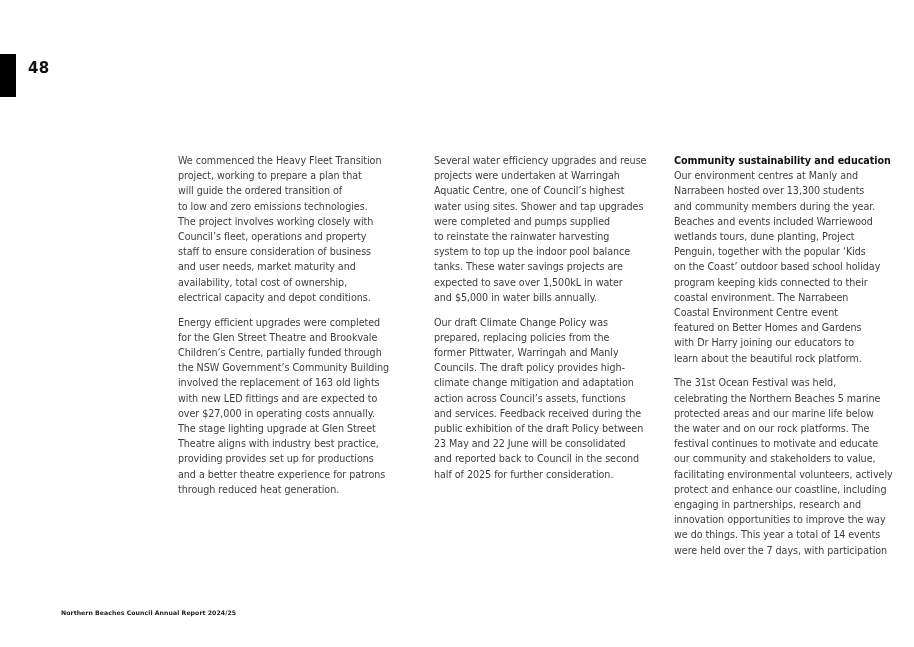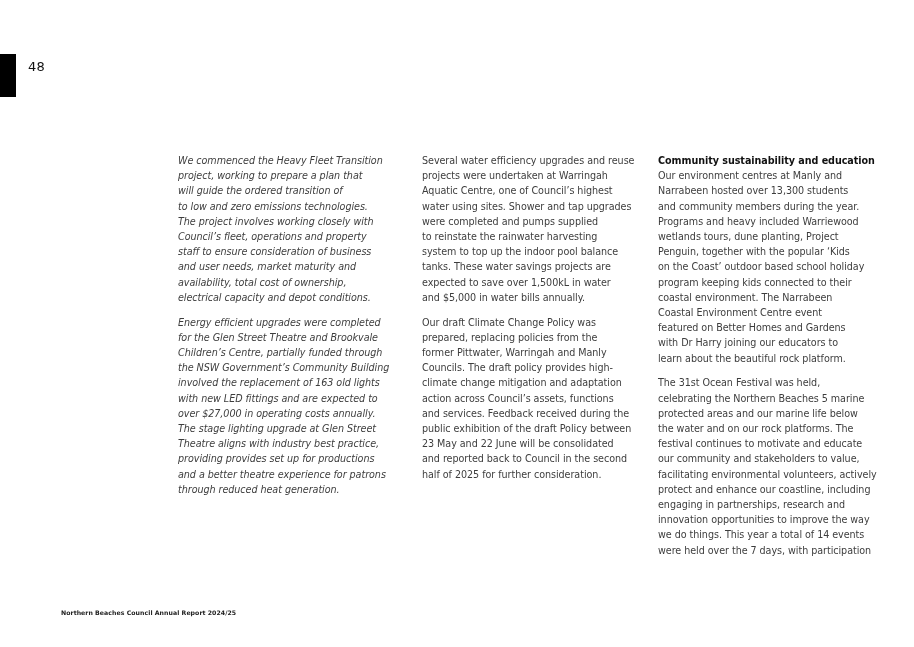--- a/index.html
+++ b/index.html
@@ -20,37 +20,37 @@
       left: 0;
       top: 54px;
       width: 16px;
       height: 43px;
       background: #000000;
     }
     .page-number {
       position: absolute;
       left: 28px;
       top: 59px;
-      font-size: 13px;
-      font-weight: normal;
+      font-size: 15px;
+      font-weight: bold;
       color: #111111;
       letter-spacing: 0.2px;
     }
     .column {
       position: absolute;
       top: 153px;
       font-size: 9.6px;
       line-height: 15.2px;
       color: #3d3d3d;
       white-space: nowrap;
       letter-spacing: -0.05px;
     }
-    .col-1 { left: 178px; font-style: italic; }
-    .col-2 { left: 422px; }
-    .col-3 { left: 658px; }
+    .col-1 { left: 178px; }
+    .col-2 { left: 434px; }
+    .col-3 { left: 674px; }
     .paragraph {
       margin: 0 0 9.6px 0;
     }
     .line {
       display: block;
     }
     .subheading {
       display: block;
       font-weight: bold;
       color: #111111;
@@ -125,21 +125,21 @@
       <span class="line">and reported back to Council in the second</span>
       <span class="line">half of 2025 for further consideration.</span>
     </p>
   </div>
 <div class="column col-3">
   <span class="subheading">Community sustainability and education</span>
 <p class="paragraph">
       <span class="line">Our environment centres at Manly and</span>
       <span class="line">Narrabeen hosted over 13,300 students</span>
       <span class="line">and community members during the year.</span>
-      <span class="line">Programs and heavy included Warriewood</span>
+      <span class="line">Beaches and events included Warriewood</span>
       <span class="line">wetlands tours, dune planting, Project</span>
       <span class="line">Penguin, together with the popular ‘Kids</span>
       <span class="line">on the Coast’ outdoor based school holiday</span>
       <span class="line">program keeping kids connected to their</span>
       <span class="line">coastal environment. The Narrabeen</span>
       <span class="line">Coastal Environment Centre event</span>
       <span class="line">featured on Better Homes and Gardens</span>
       <span class="line">with Dr Harry joining our educators to</span>
       <span class="line">learn about the beautiful rock platform.</span>
     </p>

